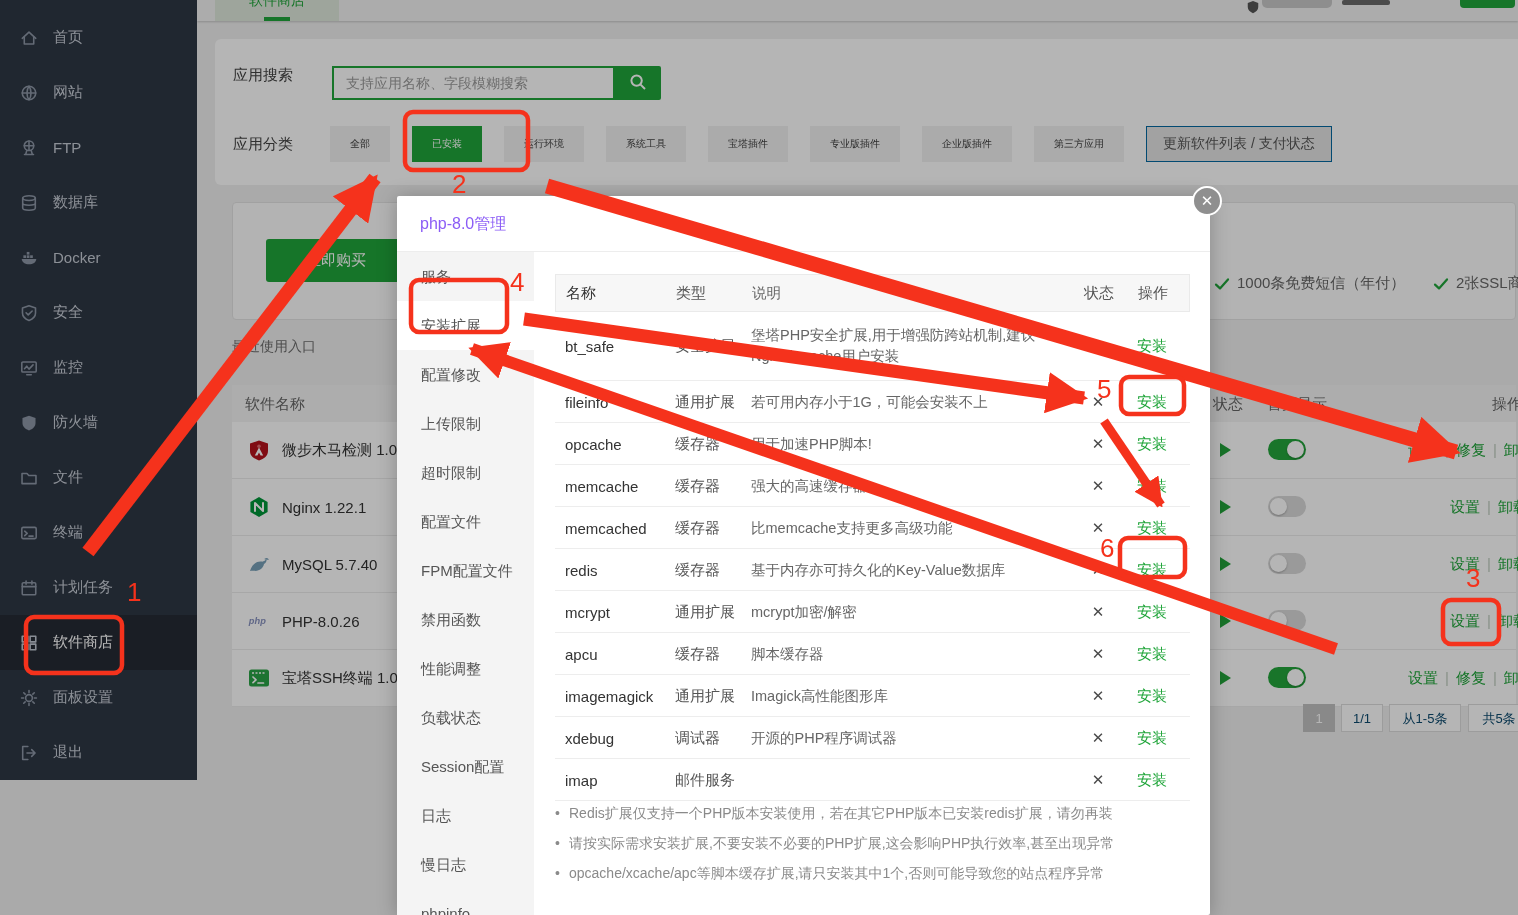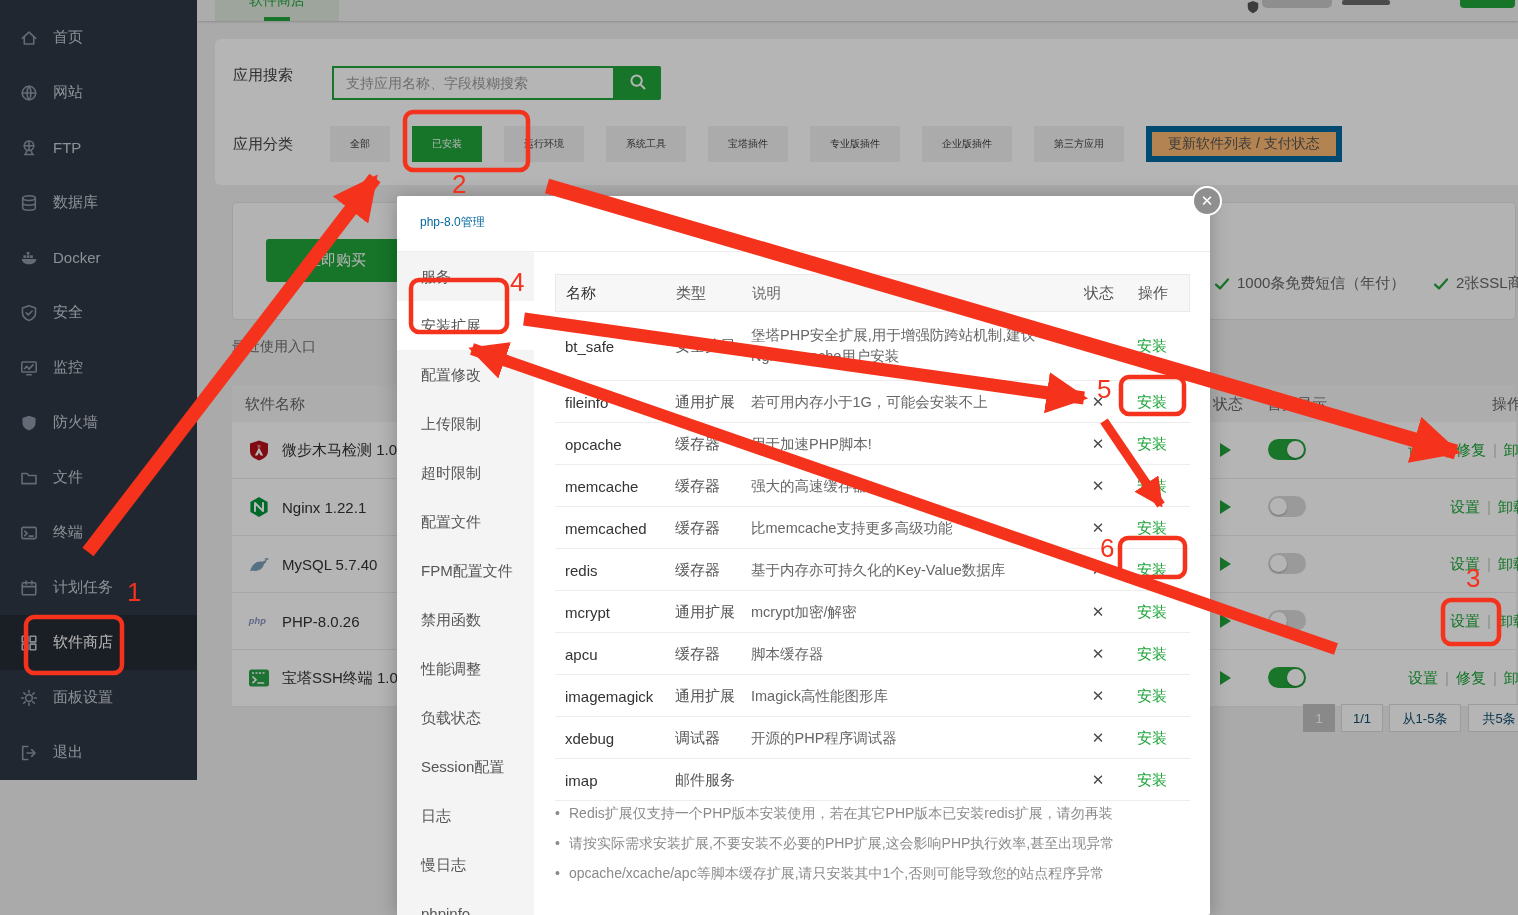--- a/index.html
+++ b/index.html
@@ -26,21 +26,21 @@
   .card1{position:absolute;left:18px;top:39px;width:1303px;height:146px;background:#fff;border-radius:6px 0 0 6px}
   .row-label{position:absolute;font-size:15px;color:#444}
   .search-input{position:absolute;left:117px;top:27px;width:255px;height:30px;border:2px solid #20a53a;background:#fff;
       padding:0 12px;font-size:14px;color:#14532d;outline:none;font-family:inherit}
   .search-input::placeholder{color:#9b9b9b}
   .search-btn{position:absolute;left:400px;top:27px;width:46px;height:34px;background:#20a53a;border:none;border-radius:0 2px 2px 0;cursor:pointer}
   .search-btn svg{width:20px;height:20px}
   .cat-row{position:absolute;left:115px;top:87px;display:flex;gap:22px;align-items:center}
   .cat-btn{height:36px;padding:0 20px;font-size:10px;color:#404040;background:#f1f1f1;border:none;cursor:pointer;white-space:nowrap;font-family:inherit}
   .cat-btn.active{background:#20a53a;color:#fff}
-  .update-btn{height:36px;padding:0 16px;font-size:14px;color:#555;background:#fdba74;border:6px solid #0369a1;cursor:pointer;white-space:nowrap;font-family:inherit}
+  .update-btn{height:36px;padding:0 16px;font-size:14px;color:#555;background:#e5e5e5;border:1px solid #0369a1;cursor:pointer;white-space:nowrap;font-family:inherit}
   .banner{position:absolute;left:35px;top:202px;width:1284px;height:118px;background:#fcfcfc;border:1px solid #e3e3e3;border-radius:4px;box-sizing:border-box}
   .buy-btn{position:absolute;left:33px;top:36px;width:140px;height:43px;background:#20a53a;color:#fff;font-size:15px;border:none;border-radius:3px;cursor:pointer;font-family:inherit}
   .feature{position:absolute;top:71px;display:flex;align-items:center;font-size:15px;color:#666;white-space:nowrap}
   .feature .chk{width:16px;height:16px;margin-right:7px;color:#20a53a}
   .feature .chk svg{width:16px;height:16px;display:block}
   .recent-title{position:absolute;left:35px;top:338px;font-size:14px;color:#6b6b6b}
   .sw-table{position:absolute;left:35px;top:385px;width:1284px}
   .sw-header{position:relative;height:37px;background:#f4f4f4;font-size:15px;color:#666}
   .sw-header span{position:absolute;top:50%;transform:translateY(-50%);white-space:nowrap}
   .sw-row{position:relative;height:56px;background:#fff;border-bottom:1px solid #ececec}
@@ -56,21 +56,21 @@
   .sw-actions .act{cursor:pointer}
   .sw-actions .sep{color:#bfcdbf;margin:0 7px}
   .pagination{position:absolute;top:704px;left:0;width:1321px;height:28px;font-size:13px}
   .pg-box{position:absolute;height:28px;line-height:28px;text-align:center;box-sizing:border-box;background:#fff;border:1px solid #dcdcdc;color:#0c4a6e}
   .pg-box.current{background:#c2c2c2;border-color:#c2c2c2;color:#fff;cursor:pointer}
   
   .dim{position:absolute;inset:0;background:rgba(0,0,0,.29);z-index:10}
   
   .modal{position:absolute;left:397px;top:196px;width:813px;height:719px;background:#fff;z-index:20;box-shadow:0 2px 20px rgba(0,0,0,.25);border-radius:2px}
   .modal-header{position:absolute;left:0;top:0;width:100%;height:56px;border-bottom:1px solid #ededed;box-sizing:border-box}
-  .modal-title{position:absolute;left:23px;top:18px;font-size:12px;color:#0369a1}
+  .modal-title{position:absolute;left:23px;top:18px;font-size:16px;color:#8b5cf6}
   .modal-close{position:absolute;left:795px;top:-10px;width:30px;height:30px;border-radius:50%;background:#8f8f8f;border:2px solid #fff;box-sizing:border-box;cursor:pointer;color:#fff;font-size:15px;font-weight:bold;line-height:26px;text-align:center;z-index:22}
   .modal-menu{position:absolute;left:0;top:56px;bottom:0;width:137px;background:#f4f4f4;overflow:hidden}
   .m-item{height:49px;line-height:49px;padding-left:24px;font-size:15px;color:#555;cursor:pointer;white-space:nowrap}
   .m-item.active{background:#fff}
   .ext-table{position:absolute;left:158px;top:78px;width:635px}
   .ext-header{position:relative;height:38px;background:#f7f7f7;border:1px solid #eaeaea;box-sizing:border-box;font-size:15px;color:#555}
   .ext-header span,.ext-row span{position:absolute;top:50%;transform:translateY(-50%);white-space:nowrap}
   .ext-row{position:relative;height:41px;border-bottom:1px solid #ededed;font-size:15px}
   .ext-row.tall{height:68px}
   .c-name{left:10px;color:#333}

